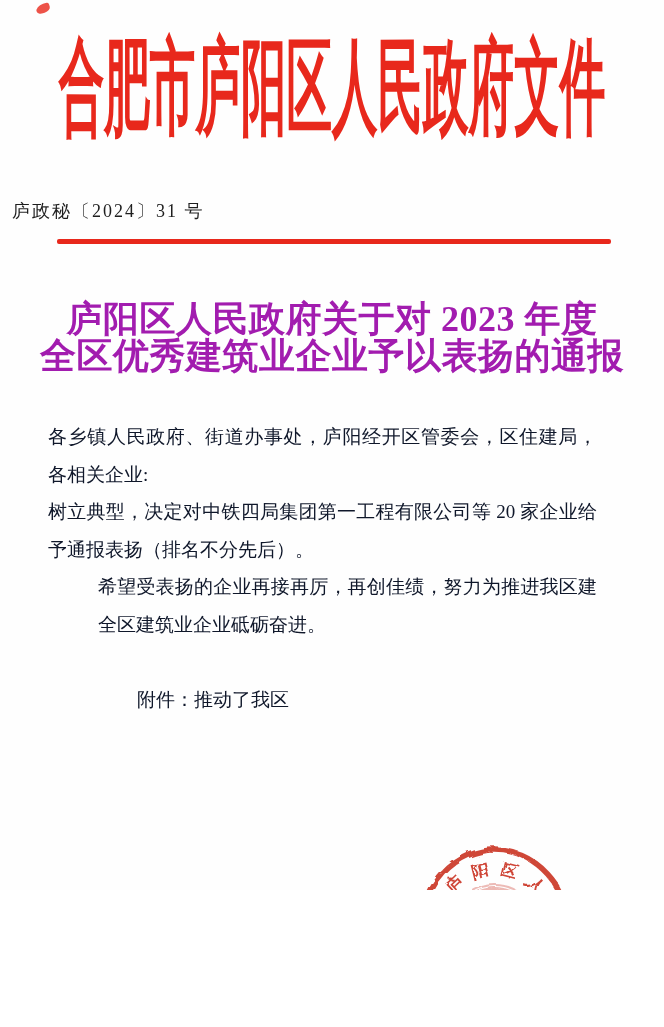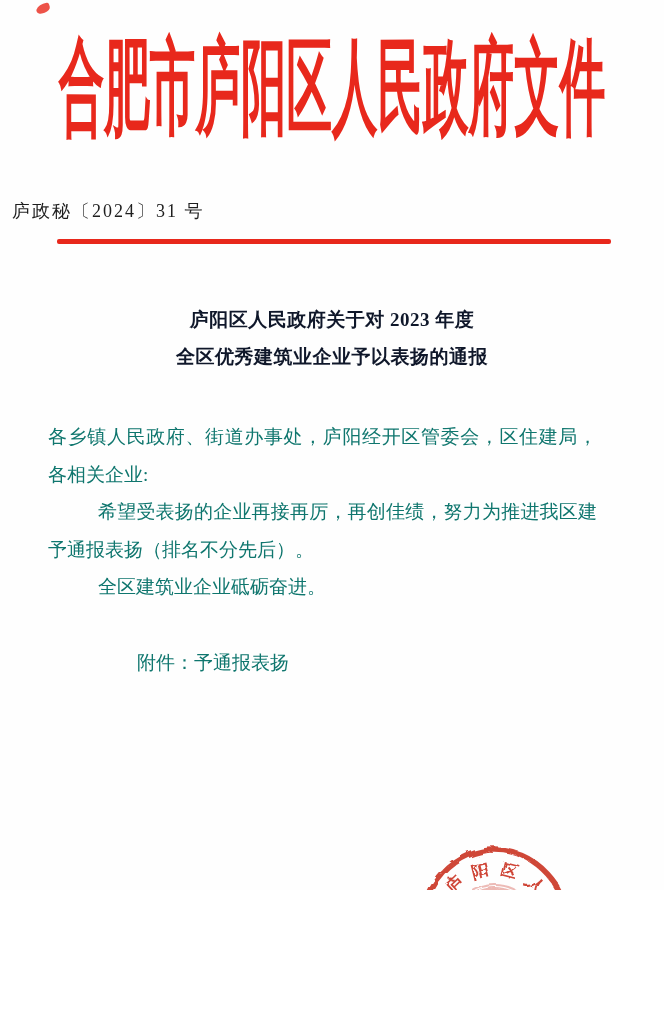--- a/index.html
+++ b/index.html
@@ -18,25 +18,25 @@
     white-space:nowrap;letter-spacing:0;color:#e8281c;
     transform:scale(.99,2.28);transform-origin:50% 0;
   }
   .docnum{
     position:absolute;top:199px;left:12px;width:100%;text-align:left;
     font-size:18px;color:#1e1e1e;letter-spacing:2px;
   }
   .redline{position:absolute;top:239px;left:57px;width:554px;height:5px;background:#e8251c;border-radius:2px;}
   .title{
     position:absolute;top:301px;left:0;width:100%;text-align:center;
-    font-weight:700;font-size:19px;line-height:37px;color:#0f172a;letter-spacing:.5px;
+    font-weight:700;font-size:36px;line-height:37px;color:#a21caf;letter-spacing:.5px;
   }
   .body-block{
     position:absolute;top:418px;left:48px;width:549px;
-    font-size:19px;line-height:37.6px;color:#0f766e;
+    font-size:19px;line-height:37.6px;color:#0f172a;
   }
   .line{height:37.6px;white-space:nowrap;}
   .justify{white-space:normal;text-align:justify;text-align-last:justify;text-justify:inter-character;}
   .ind{text-indent:50px;}
   .attachment{margin-top:37.6px;text-indent:89px;}
   .date{
     position:absolute;left:420px;top:967px;font-size:22px;color:#121212;
     white-space:nowrap;letter-spacing:1px;z-index:2;
   }
   .seal{
@@ -61,24 +61,25 @@
   <div class="redline" style="background: rgb(232, 40, 28);"></div>
 
   <div class="title">
     <div>庐阳区人民政府关于对 2023 年度</div>
     <div>全区优秀建筑业企业予以表扬的通报</div>
   </div>
 
   <div class="body-block">
     <div class="line justify">各乡镇人民政府、街道办事处，庐阳经开区管委会，区住建局，</div>
     <div class="line">各相关企业:</div>
+    <div class="line justify">树立典型，决定对中铁四局集团第一工程有限公司等 20 家企业给</div>
+    <div class="line">予通报表扬（排名不分先后）。</div>
     <div class="line justify ind">希望受表扬的企业再接再厉，再创佳绩，努力为推进我区建</div>
-    <div class="line">予通报表扬（排名不分先后）。</div>
     <div class="line ind">全区建筑业企业砥砺奋进。</div>
-    <div class="line attachment">附件：予通报表扬</div>
+    <div class="line attachment">附件：推动了我区</div>
   </div>
 
   <div class="date">2024 年 6 月 6 日</div>
 
   <svg class="seal" id="seal-svg" viewBox="0 0 162 172" aria-hidden="true" style="color: rgb(205, 58, 44);">
     <defs>
       <filter id="stamp" x="-15%" y="-15%" width="130%" height="130%">
         <feTurbulence type="fractalNoise" baseFrequency="0.55" numOctaves="2" seed="4" result="noise"></feTurbulence>
         <feColorMatrix in="noise" type="matrix" values="0 0 0 0 0  0 0 0 0 0  0 0 0 0 0  0.9 0.9 0.9 0 0" result="alphaNoise"></feColorMatrix>
         <feComposite in="SourceGraphic" in2="alphaNoise" operator="in" result="mottled"></feComposite>

